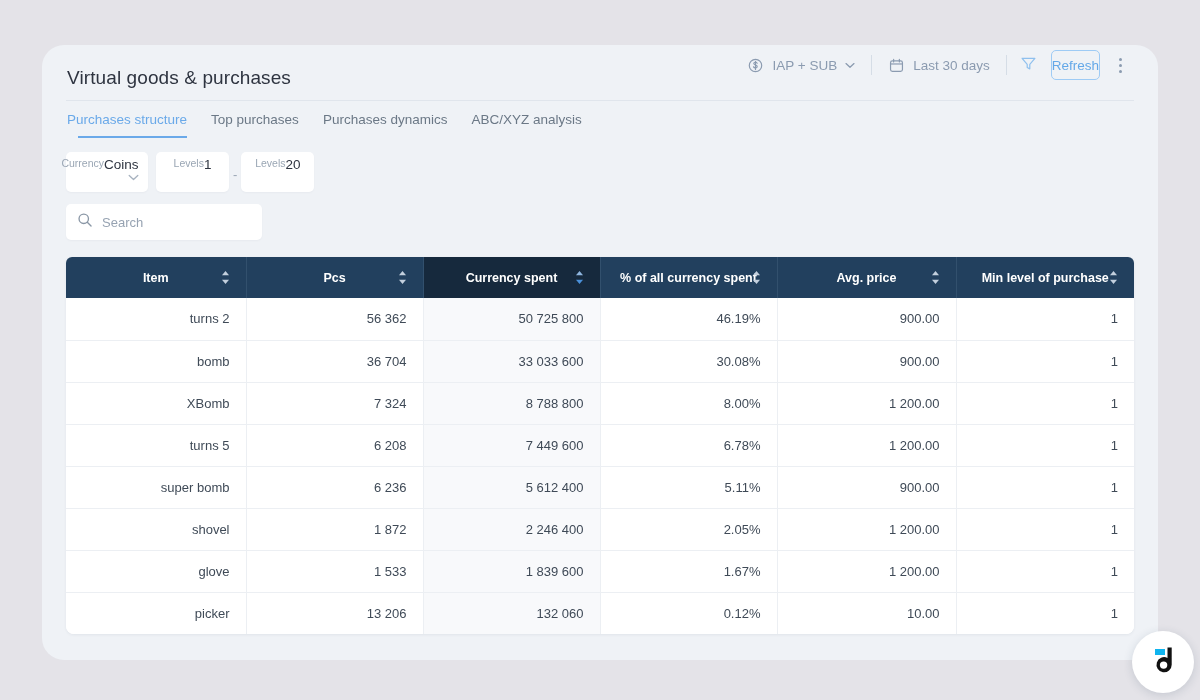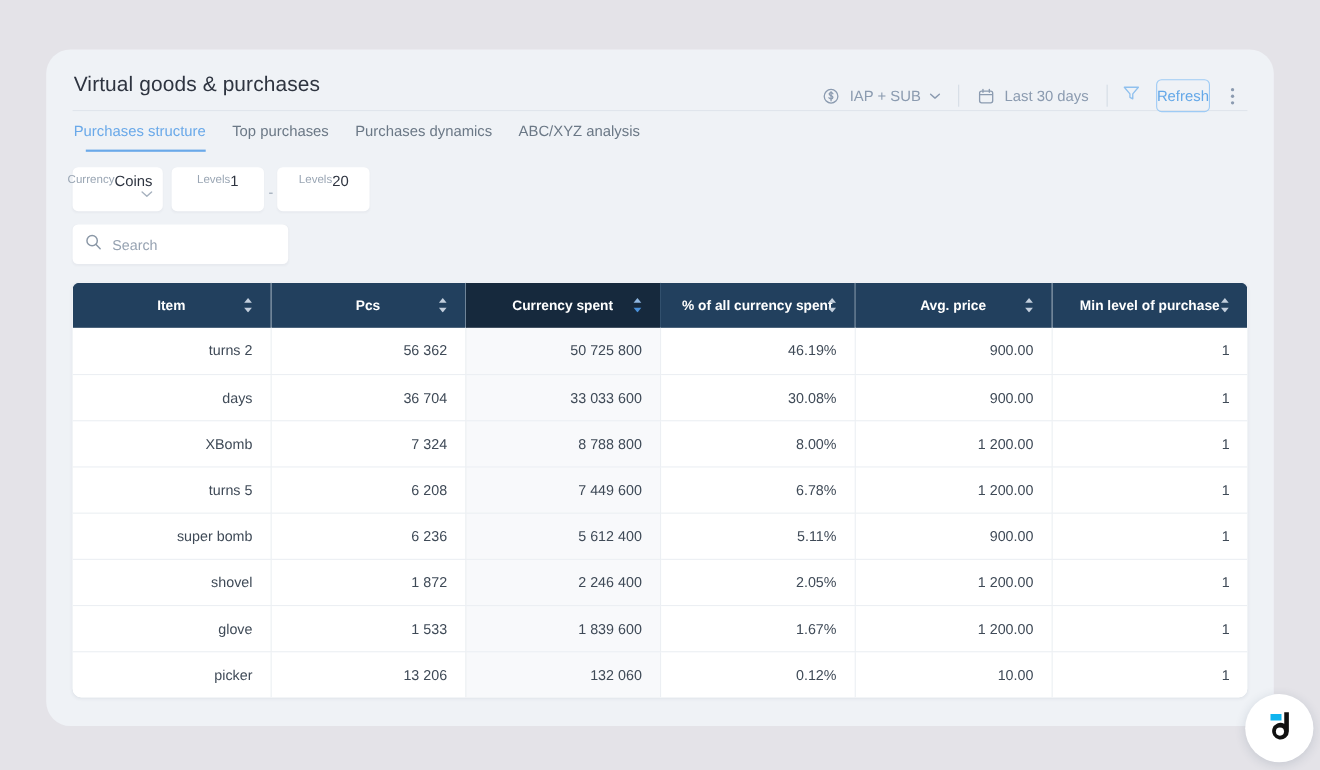--- a/index.html
+++ b/index.html
@@ -41,21 +41,21 @@
     color: #2e3440;
     font-weight: 400;
     letter-spacing: .1px;
     padding-left: 1px;
     padding-top: 10px;
   }
 
   .header-tools {
     position: absolute;
     right: 24px;
-    top: 24px;
+    top: 2px;
     display: flex;
     align-items: center;
     gap: 0px;
     height: 36px;
   }
 
   .tool {
     display: flex;
     align-items: center;
     gap: 8px;
@@ -166,21 +166,21 @@
     font-size: 10.5px;
     color: #9aa6b4;
     line-height: 12px;
   }
   .field .val {
     font-size: 13.5px;
     color: #2e3440;
     line-height: 16px;
   }
   .field.currency { width: 82px; padding-right: 26px; }
-  .field.levels   { width: 84px; }
+  .field.levels   { width: 73px; }
   .dash {
     color: #9aa6b4;
     font-size: 13px;
     padding: 0 4px;
     align-self: center;
     margin-top: 4px;
   }
   .field .chev {
     position: absolute;
     right: 9px;
@@ -477,21 +477,21 @@
       <tbody>
         <tr>
             <td class="item">turns 2</td>
             <td class="num">56 362</td>
             <td class="num shaded">50 725 800</td>
             <td class="num">46.19%</td>
             <td class="num">900.00</td>
             <td class="num">1</td>
           </tr>
         <tr>
-            <td class="item">days</td>
+            <td class="item">bomb</td>
             <td class="num">36 704</td>
             <td class="num shaded">33 033 600</td>
             <td class="num">30.08%</td>
             <td class="num">900.00</td>
             <td class="num">1</td>
           </tr>
         <tr>
             <td class="item">XBomb</td>
             <td class="num">7 324</td>
             <td class="num shaded">8 788 800</td>

